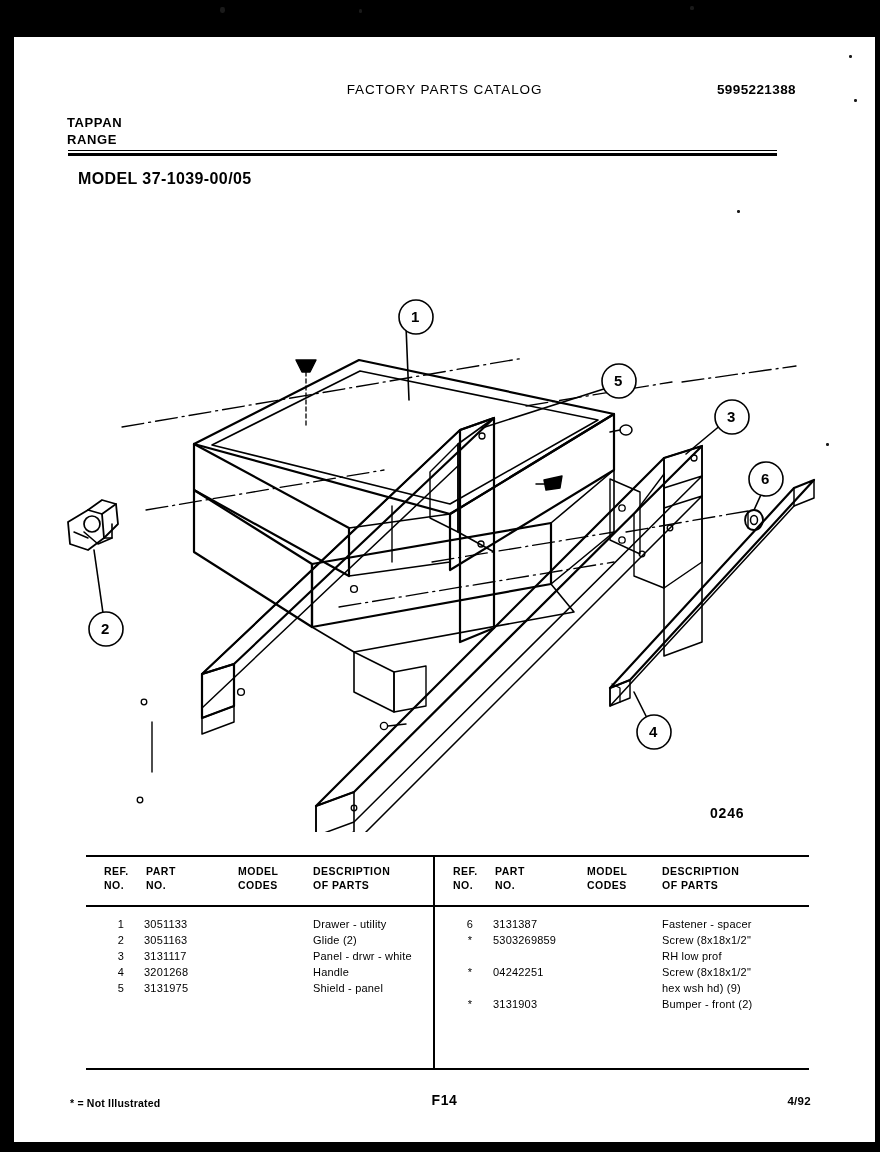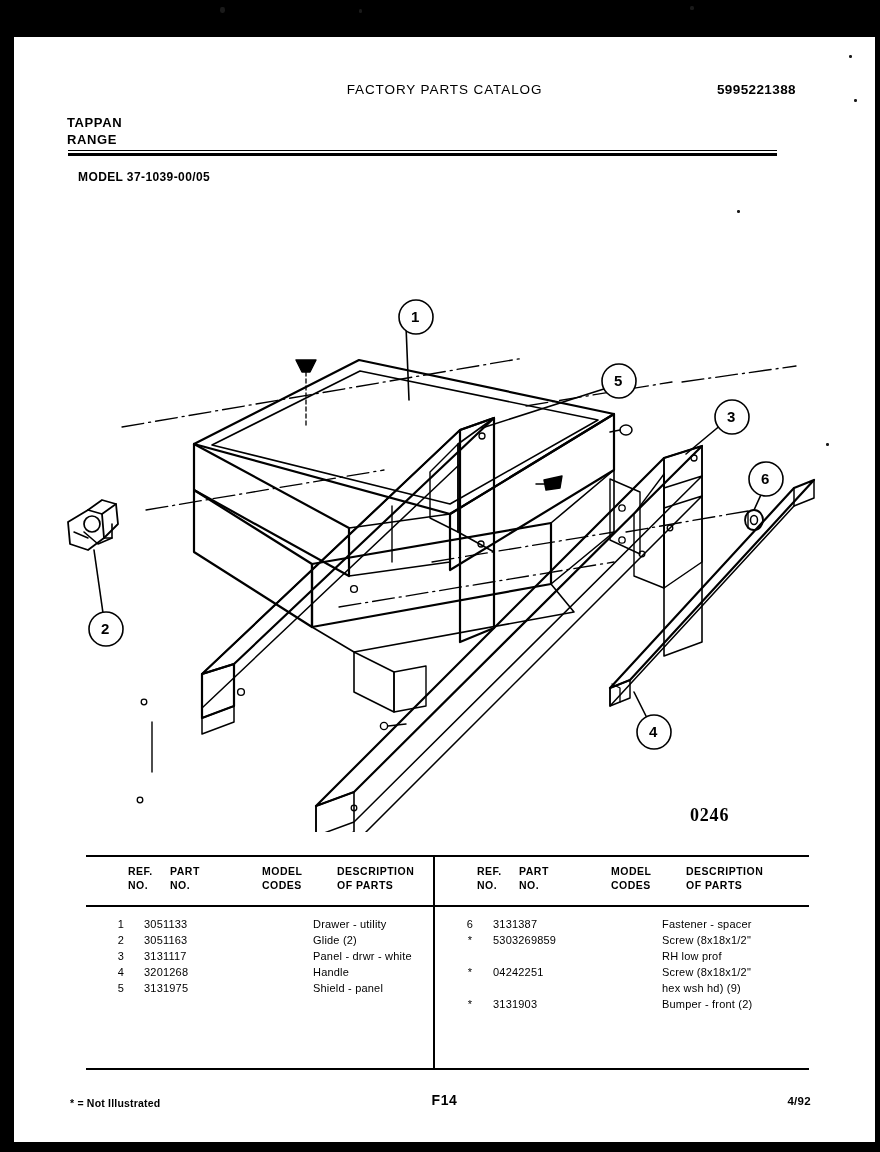--- a/index.html
+++ b/index.html
@@ -70,46 +70,45 @@
     width: 709px;
   }
   .rule-thin { height: 1px; background: #000; }
   .rule-gap  { height: 2px; }
   .rule-thick{ height: 3px; background: #000; }
 
   .model-line {
     position: absolute;
     left: 56px;
     top: 133px;
-    font-size: 12px;
+    font-size: 16px;
     font-weight: bold;
     letter-spacing: 0.4px;
     color: #000;
     padding-left: 8px;
   }
 
   
   .diagram {
     position: absolute;
     left: 40px;
     top: 195px;
     width: 800px;
     height: 600px;
   }
   .diagram svg { display: block; }
 
   .fig-code {
     position: absolute;
-    left: 676px;
+    left: 696px;
     top: 768px;
-    font-size: 18px;
+    font-size: 14px;
     font-weight: bold;
     letter-spacing: 0.8px;
     color: #000;
-    font-family: Liberation Serif, serif;
   }
 
   
   .parts-table {
     position: absolute;
     left: 72px;
     top: 818px;
     width: 723px;
     height: 215px;
   }
@@ -130,21 +129,20 @@
     height: 40px;
   }
   .th {
     position: absolute;
     font-size: 10.5px;
     font-weight: bold;
     letter-spacing: 0.5px;
     line-height: 14px;
     color: #000;
     white-space: pre-line;
-    margin-left: 24px;
   }
   .th.ref   { left: 18px; }
   .th.part  { left: 60px; }
   .th.codes { left: 152px; }
   .th.desc  { left: 227px; }
 
   .tbody { position: absolute; top: 63px; left: 0; width: 347px; }
   .trow {
     position: relative;
     height: 16px;

